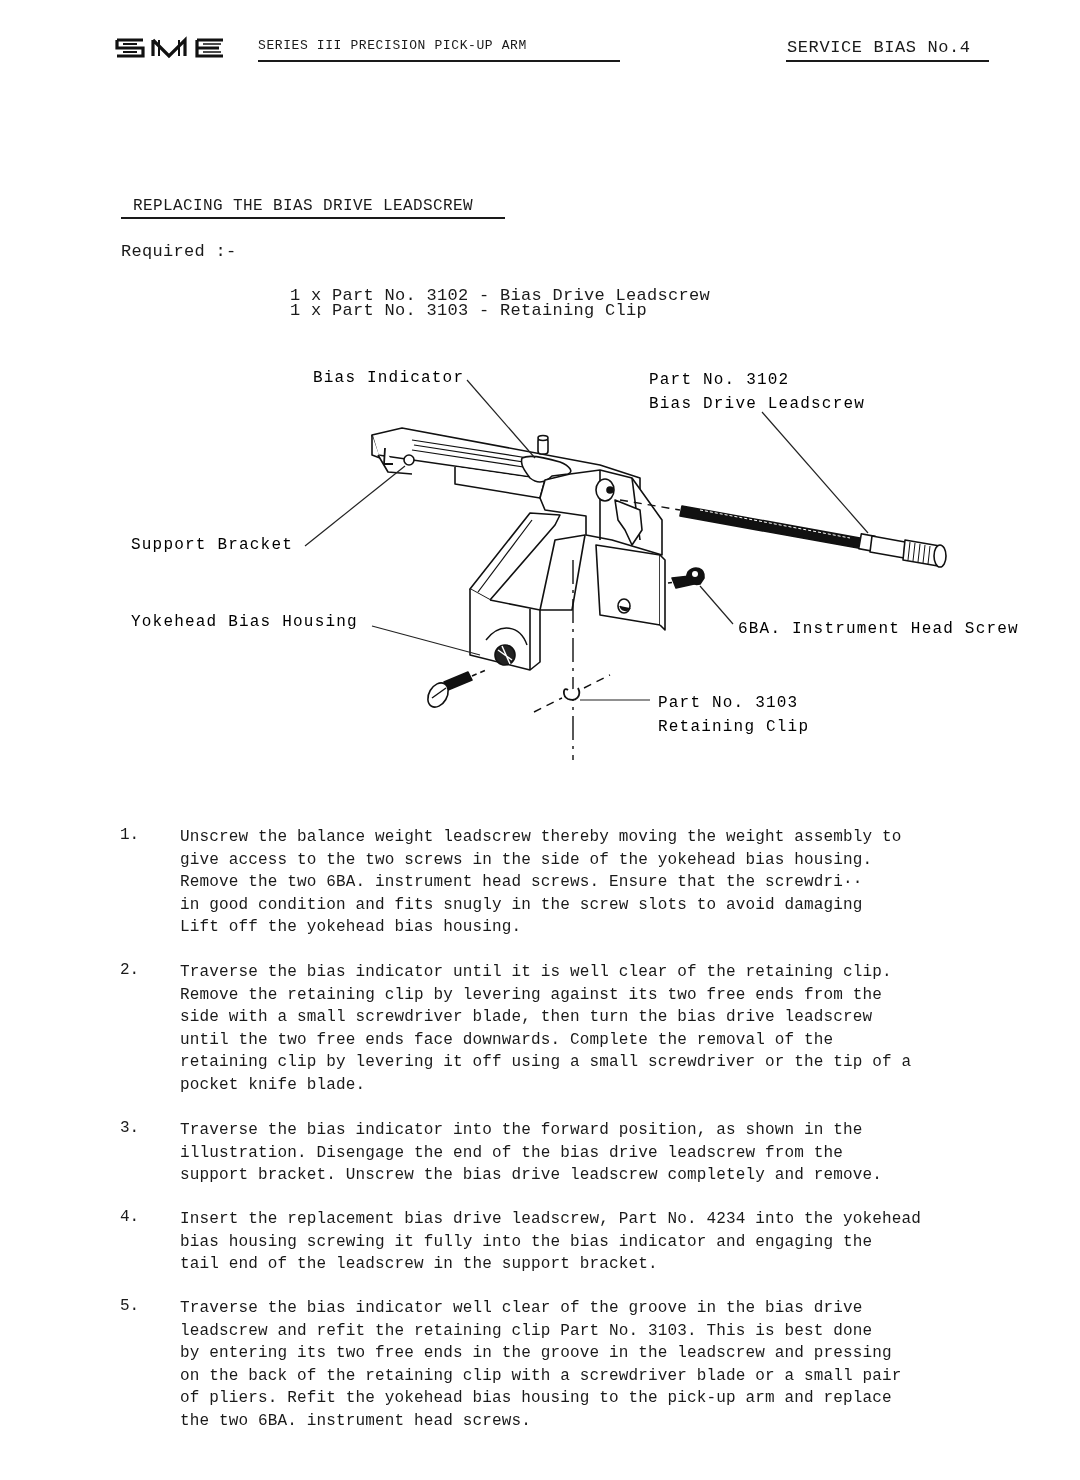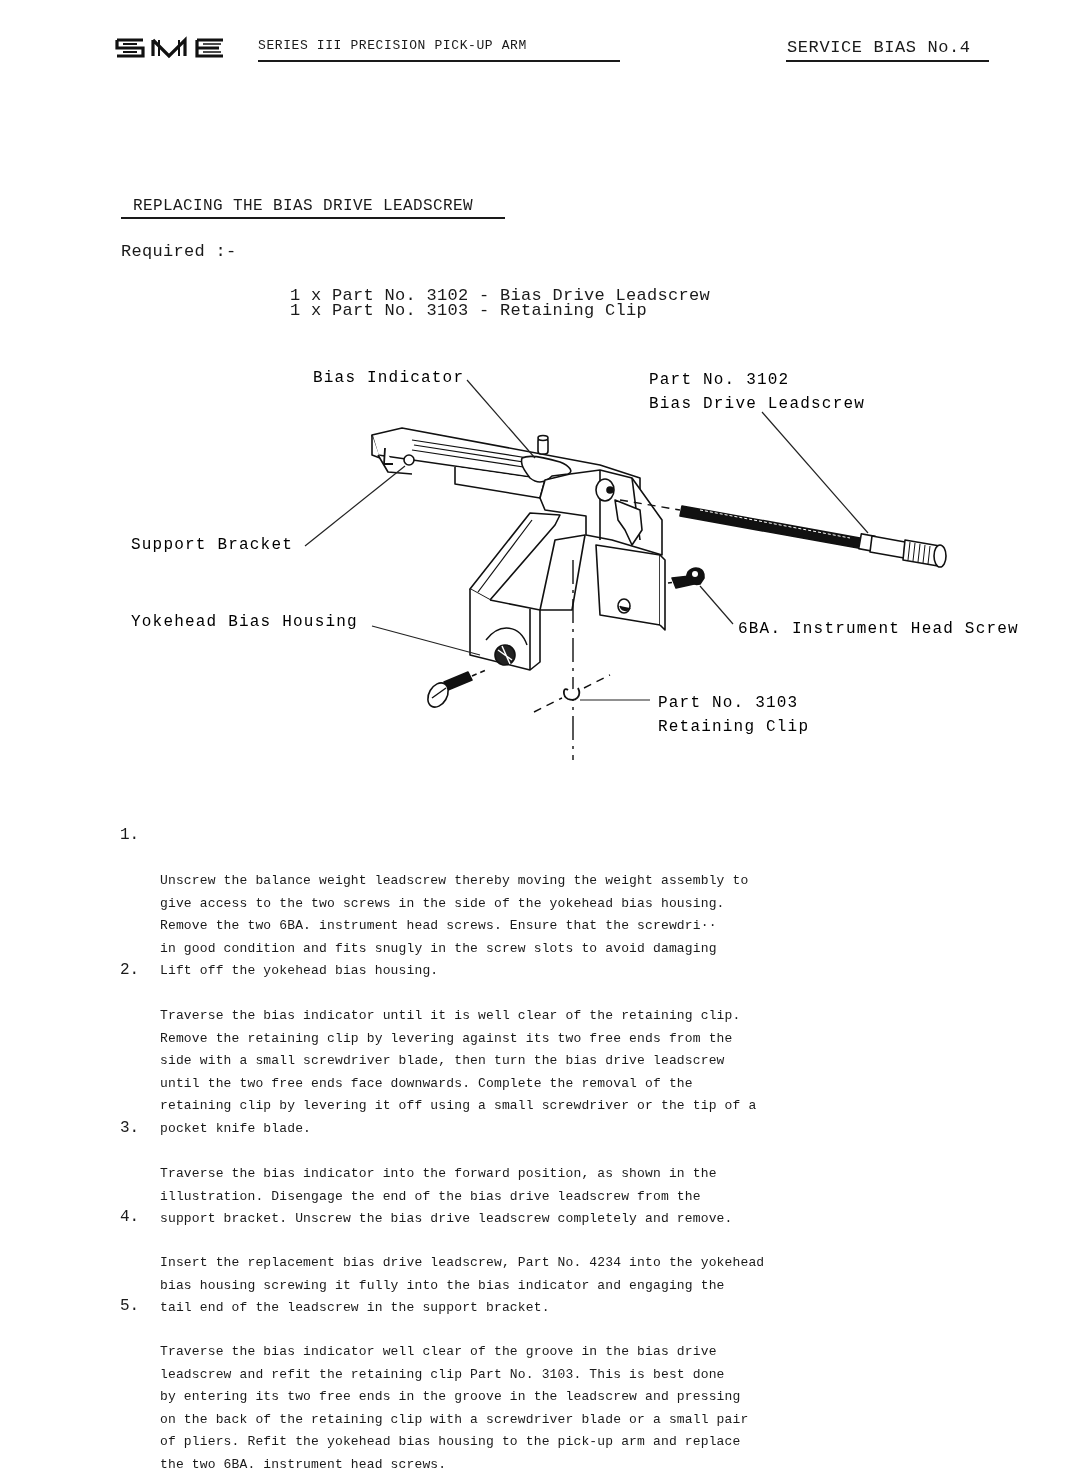--- a/index.html
+++ b/index.html
@@ -29,25 +29,24 @@
   .req-item.i1 { top: 265px; margin-top: 36px; }
 
   
   .diagram { left: 0; top: 350px; width: 1080px; height: 420px; }
   .callout { font-family: "Liberation Mono", "DejaVu Sans Mono", monospace; font-size: 16px; letter-spacing: 1.2px; white-space: nowrap; color: #222; }
 
   
   .step { left: 120px; width: 920px; }
   .step-num { position: absolute; left: 0; top: 0; font-size: 16px; }
   .step-text {
-    position: absolute; left: 40px; top: 0; width: 860px;
+    position: absolute; left: 60px; top: 0; width: 860px;
     font-family: "Liberation Mono", "DejaVu Sans Mono", monospace;
-    font-size: 13px; line-height: 22.5px; letter-spacing: 0.15px;
+    font-size: 16px; line-height: 22.5px; letter-spacing: 0.15px;
     white-space: pre-line;
-    margin-top: 44px;
   }
 </style>
 </head>
 <body>
 
 <svg class="abs logo" viewBox="0 0 140 28">
 
   <g fill="none" stroke="#111" stroke-width="3.2">
     <path d="M4 6 H30 M4 6 V14 H30 V22 H4"></path>
     <path d="M10 10 H24 M10 18 H24" stroke-width="2"></path>

